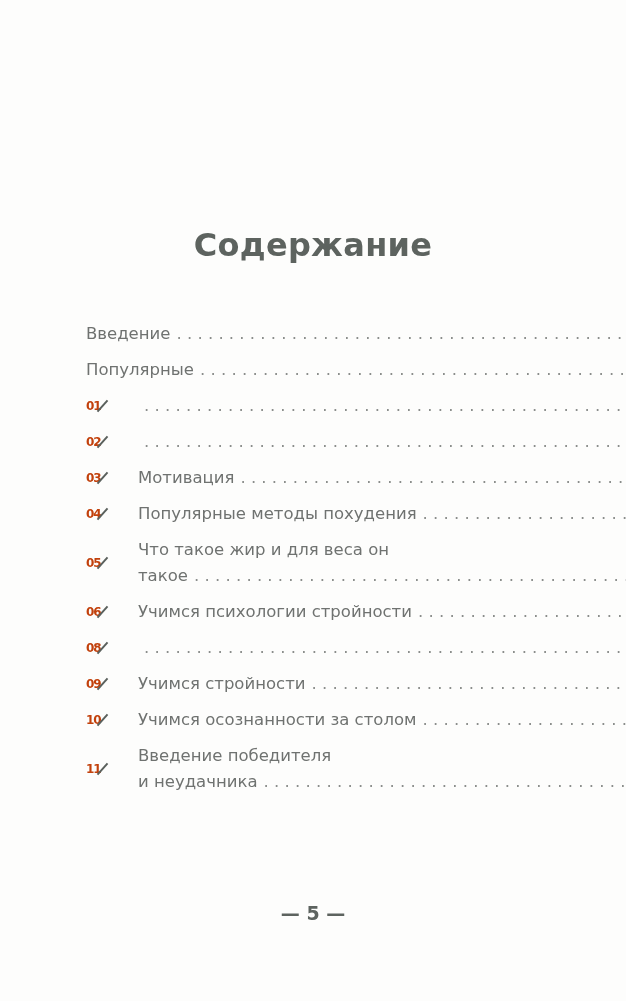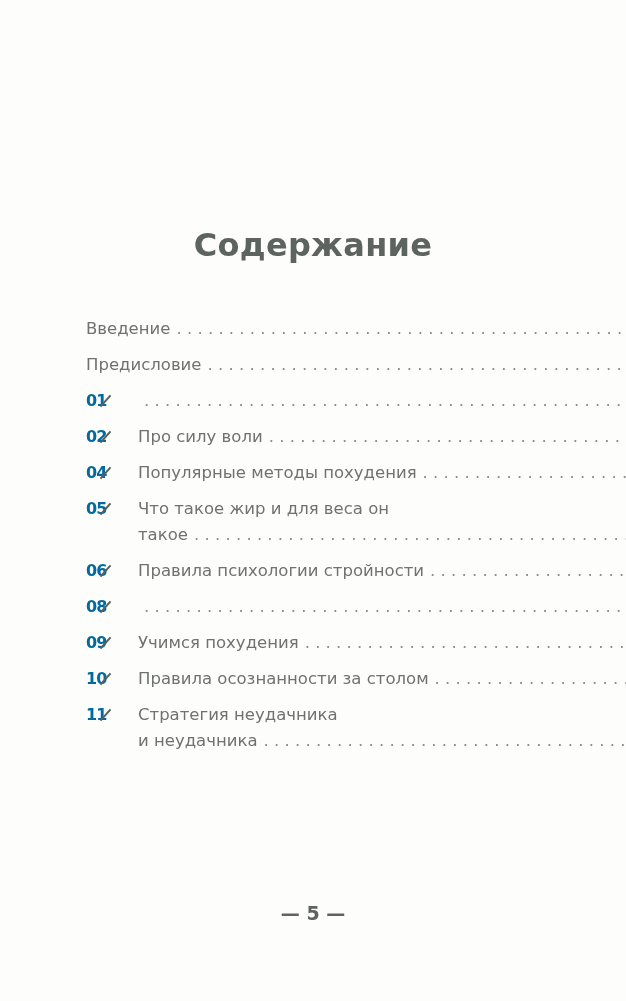--- a/index.html
+++ b/index.html
@@ -22,32 +22,32 @@
     letter-spacing: 0.3px;
   }
   .toc {
     position: absolute;
     left: 86px; width: 440px;
     top: 316px;
   }
   .row {
     position: relative;
     display: flex;
-    align-items: flex-start;
+    align-items: center;
     font-size: 16.5px;
     line-height: 26px;
   }
   .row.simple { height: 36px; }
   .row.chap { height: 36px; }
   .row.chap.two { height: 62px; }
   .num {
     width: 52px; flex: 0 0 52px;
     font-weight: bold;
-    font-size: 16px;
-    color: #0369a1;
+    font-size: 12px;
+    color: #c2410c;
     position: relative;
     letter-spacing: -1px;
   }
   .num .d2 { position: relative; display: inline-block; }
   .num .d2::after {
     content: "";
     position: absolute;
     left: 2px; top: 5px;
     width: 15px; height: 2px;
     background: #5a605c;
@@ -96,48 +96,57 @@
       <span class="label">Введение</span>
       <span class="dots"></span>
 
     </div>
       </div>
   </div>
 
   <div class="row simple">
     <div class="body">
         <div class="line">
-      <span class="label">Предисловие</span>
+      <span class="label">Популярные</span>
       <span class="dots"></span>
 
     </div>
       </div>
   </div>
 
   <div class="row chap">
     <div class="num"><span>0</span><span class="d2">1</span></div>
     <div class="body">
         <div class="line">
       <span class="dots"></span>
 
     </div>
       </div>
   </div>
 
   <div class="row chap">
     <div class="num"><span>0</span><span class="d2">2</span></div>
     <div class="body">
         <div class="line">
-      <span class="label">Про силу воли</span>
-      <span class="dots"></span>
-
-    </div>
-      </div>
-  </div>
-
+      <span class="dots"></span>
+
+    </div>
+      </div>
+  </div>
+
+  <div class="row chap">
+    <div class="num"><span>0</span><span class="d2">3</span></div>
+    <div class="body">
+        <div class="line">
+      <span class="label">Мотивация</span>
+      <span class="dots"></span>
+
+    </div>
+      </div>
+  </div>
 
   <div class="row chap">
     <div class="num"><span>0</span><span class="d2">4</span></div>
     <div class="body">
         <div class="line">
       <span class="label">Популярные методы похудения</span>
       <span class="dots"></span>
 
     </div>
       </div>
@@ -154,21 +163,21 @@
         <span class="dots"></span>
 
       </div>
     </div>
   </div>
 
   <div class="row chap">
     <div class="num"><span>0</span><span class="d2">6</span></div>
     <div class="body">
         <div class="line">
-      <span class="label">Правила психологии стройности</span>
+      <span class="label">Учимся психологии стройности</span>
       <span class="dots"></span>
 
     </div>
       </div>
   </div>
 
 
   <div class="row chap">
     <div class="num"><span>0</span><span class="d2">8</span></div>
     <div class="body">
@@ -176,43 +185,43 @@
       <span class="dots"></span>
 
     </div>
       </div>
   </div>
 
   <div class="row chap">
     <div class="num"><span>0</span><span class="d2">9</span></div>
     <div class="body">
         <div class="line">
-      <span class="label">Учимся похудения</span>
+      <span class="label">Учимся стройности</span>
       <span class="dots"></span>
 
     </div>
       </div>
   </div>
 
   <div class="row chap">
     <div class="num"><span>1</span><span class="d2">0</span></div>
     <div class="body">
         <div class="line">
-      <span class="label">Правила осознанности за столом</span>
+      <span class="label">Учимся осознанности за столом</span>
       <span class="dots"></span>
 
     </div>
       </div>
   </div>
 
   <div class="row chap two">
     <div class="num"><span>1</span><span class="d2">1</span></div>
     <div class="body">
       <div class="line">
-          <span class="label">Стратегия неудачника</span>
+          <span class="label">Введение победителя</span>
         </div>
       <div class="line">
         <span class="label">и неудачника</span>
         <span class="dots"></span>
 
       </div>
     </div>
   </div>
 
 

